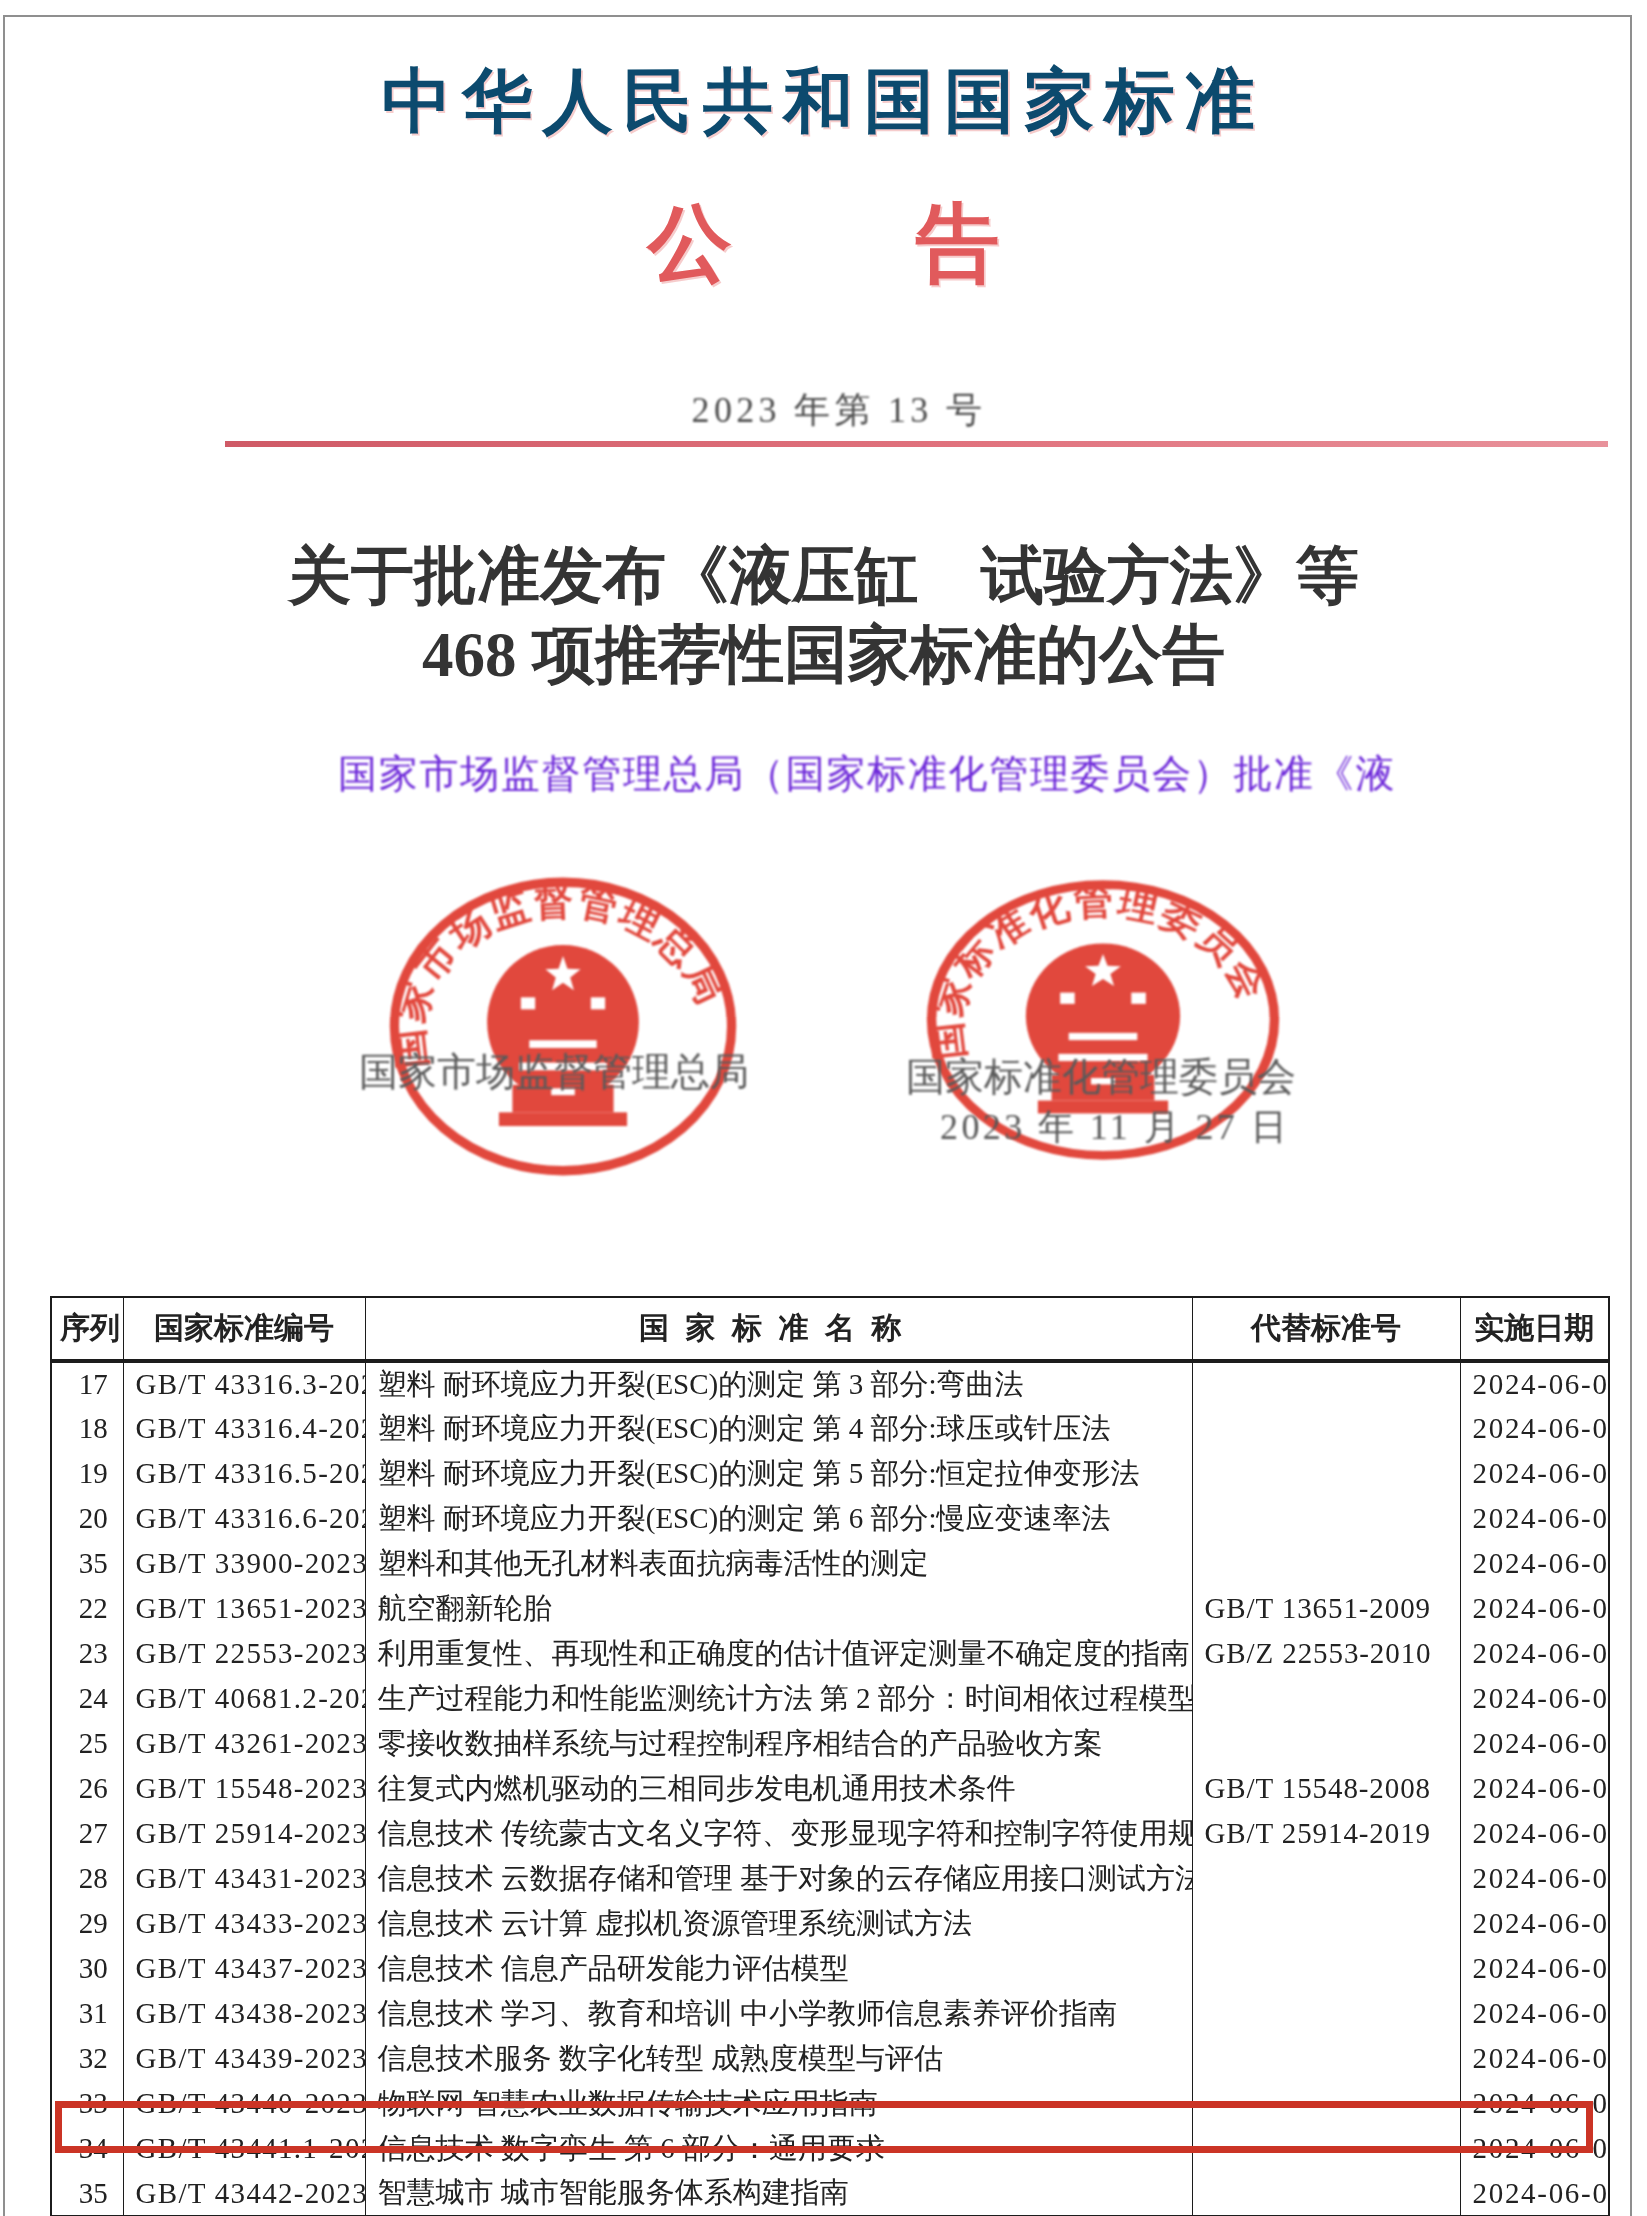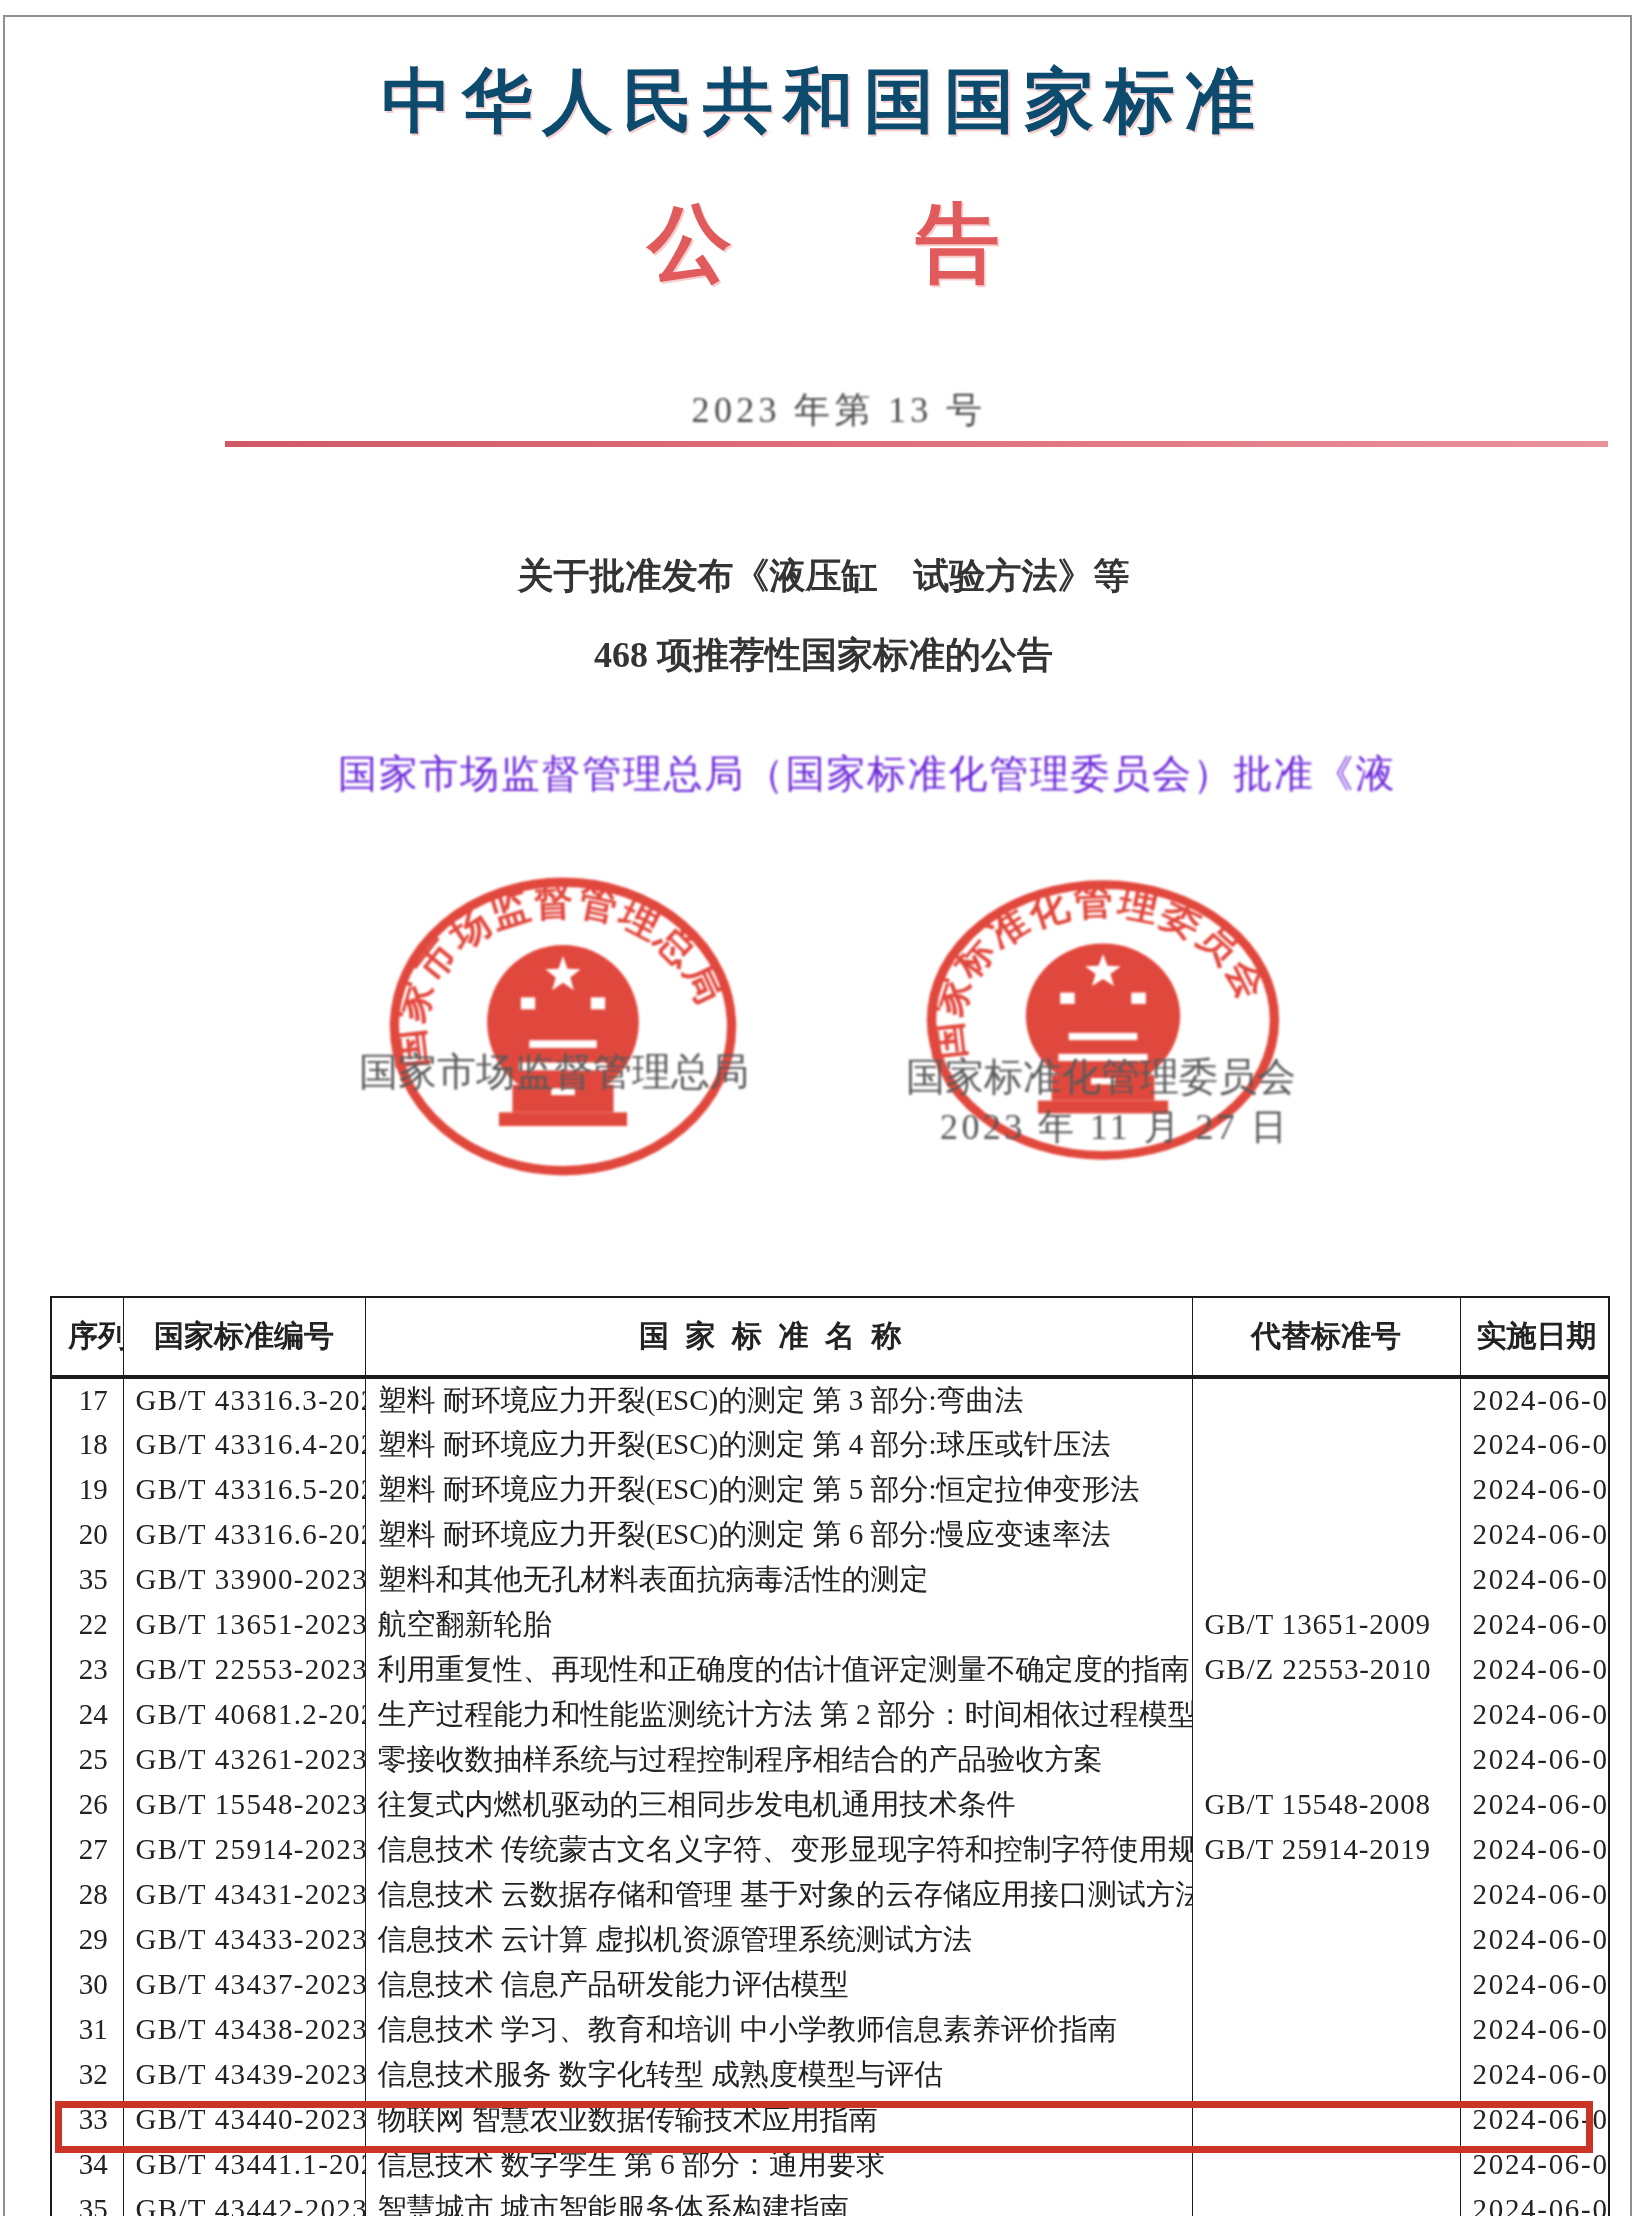--- a/index.html
+++ b/index.html
@@ -27,21 +27,21 @@
     position:absolute;top:386px;left:0;width:100%;text-align:center;
     font-size:36px;color:#4d4d4d;letter-spacing:4.3px;filter:blur(0.8px);
     transform:translateX(15.4px);white-space:nowrap;
   }
   .red-rule{
     position:absolute;left:225px;top:441px;width:1383px;height:6px;
     background:linear-gradient(90deg,#cf5a66,#e1737e 55%,#e8929b);
   }
   .heading{
     position:absolute;top:537px;left:0;width:100%;text-align:center;
-    font-weight:bold;color:#343434;font-size:36px;line-height:79px;
+    font-weight:bold;color:#343434;font-size:63px;line-height:79px;
     filter:blur(0.6px);white-space:nowrap;
   }
   .body-par{
     position:absolute;left:290px;top:743px;width:1115px;
     font-size:39px;line-height:61px;color:#6d28d9;letter-spacing:1.7px;
     filter:blur(0.9px);white-space:nowrap;
   }
   .body-par .l1{text-indent:48px;}
   .seal{position:absolute;}
   .seal-left{left:386px;top:872px;width:354px;height:309px;}
@@ -64,21 +64,21 @@
   }
   table.std-table col.c-seq{width:72px;}
   table.std-table col.c-code{width:242px;}
   table.std-table col.c-name{width:827px;}
   table.std-table col.c-repl{width:268px;}
   table.std-table col.c-date{width:149px;}
   table.std-table{border:2.6px solid #1c1c1c;}
   table.std-table th{
     height:45px;font-weight:bold;font-size:30px;text-align:center;
     border-left:1.7px solid #1c1c1c;border-bottom:4.3px solid #1c1c1c;
-    padding:16px;white-space:nowrap;overflow:hidden;
+    padding:8px;white-space:nowrap;overflow:hidden;
   }
   table.std-table th:first-child{border-left:none;}
   th.h-name{letter-spacing:0.55em;}
   table.std-table td{
     border-left:1.7px solid #1c1c1c;padding:0 0 0 12px;
     white-space:nowrap;overflow:hidden;vertical-align:middle;
   }
   table.std-table td:first-child{border-left:none;}
   tbody tr{height:45px;}
   td.td-seq{text-align:center;padding:0;}

